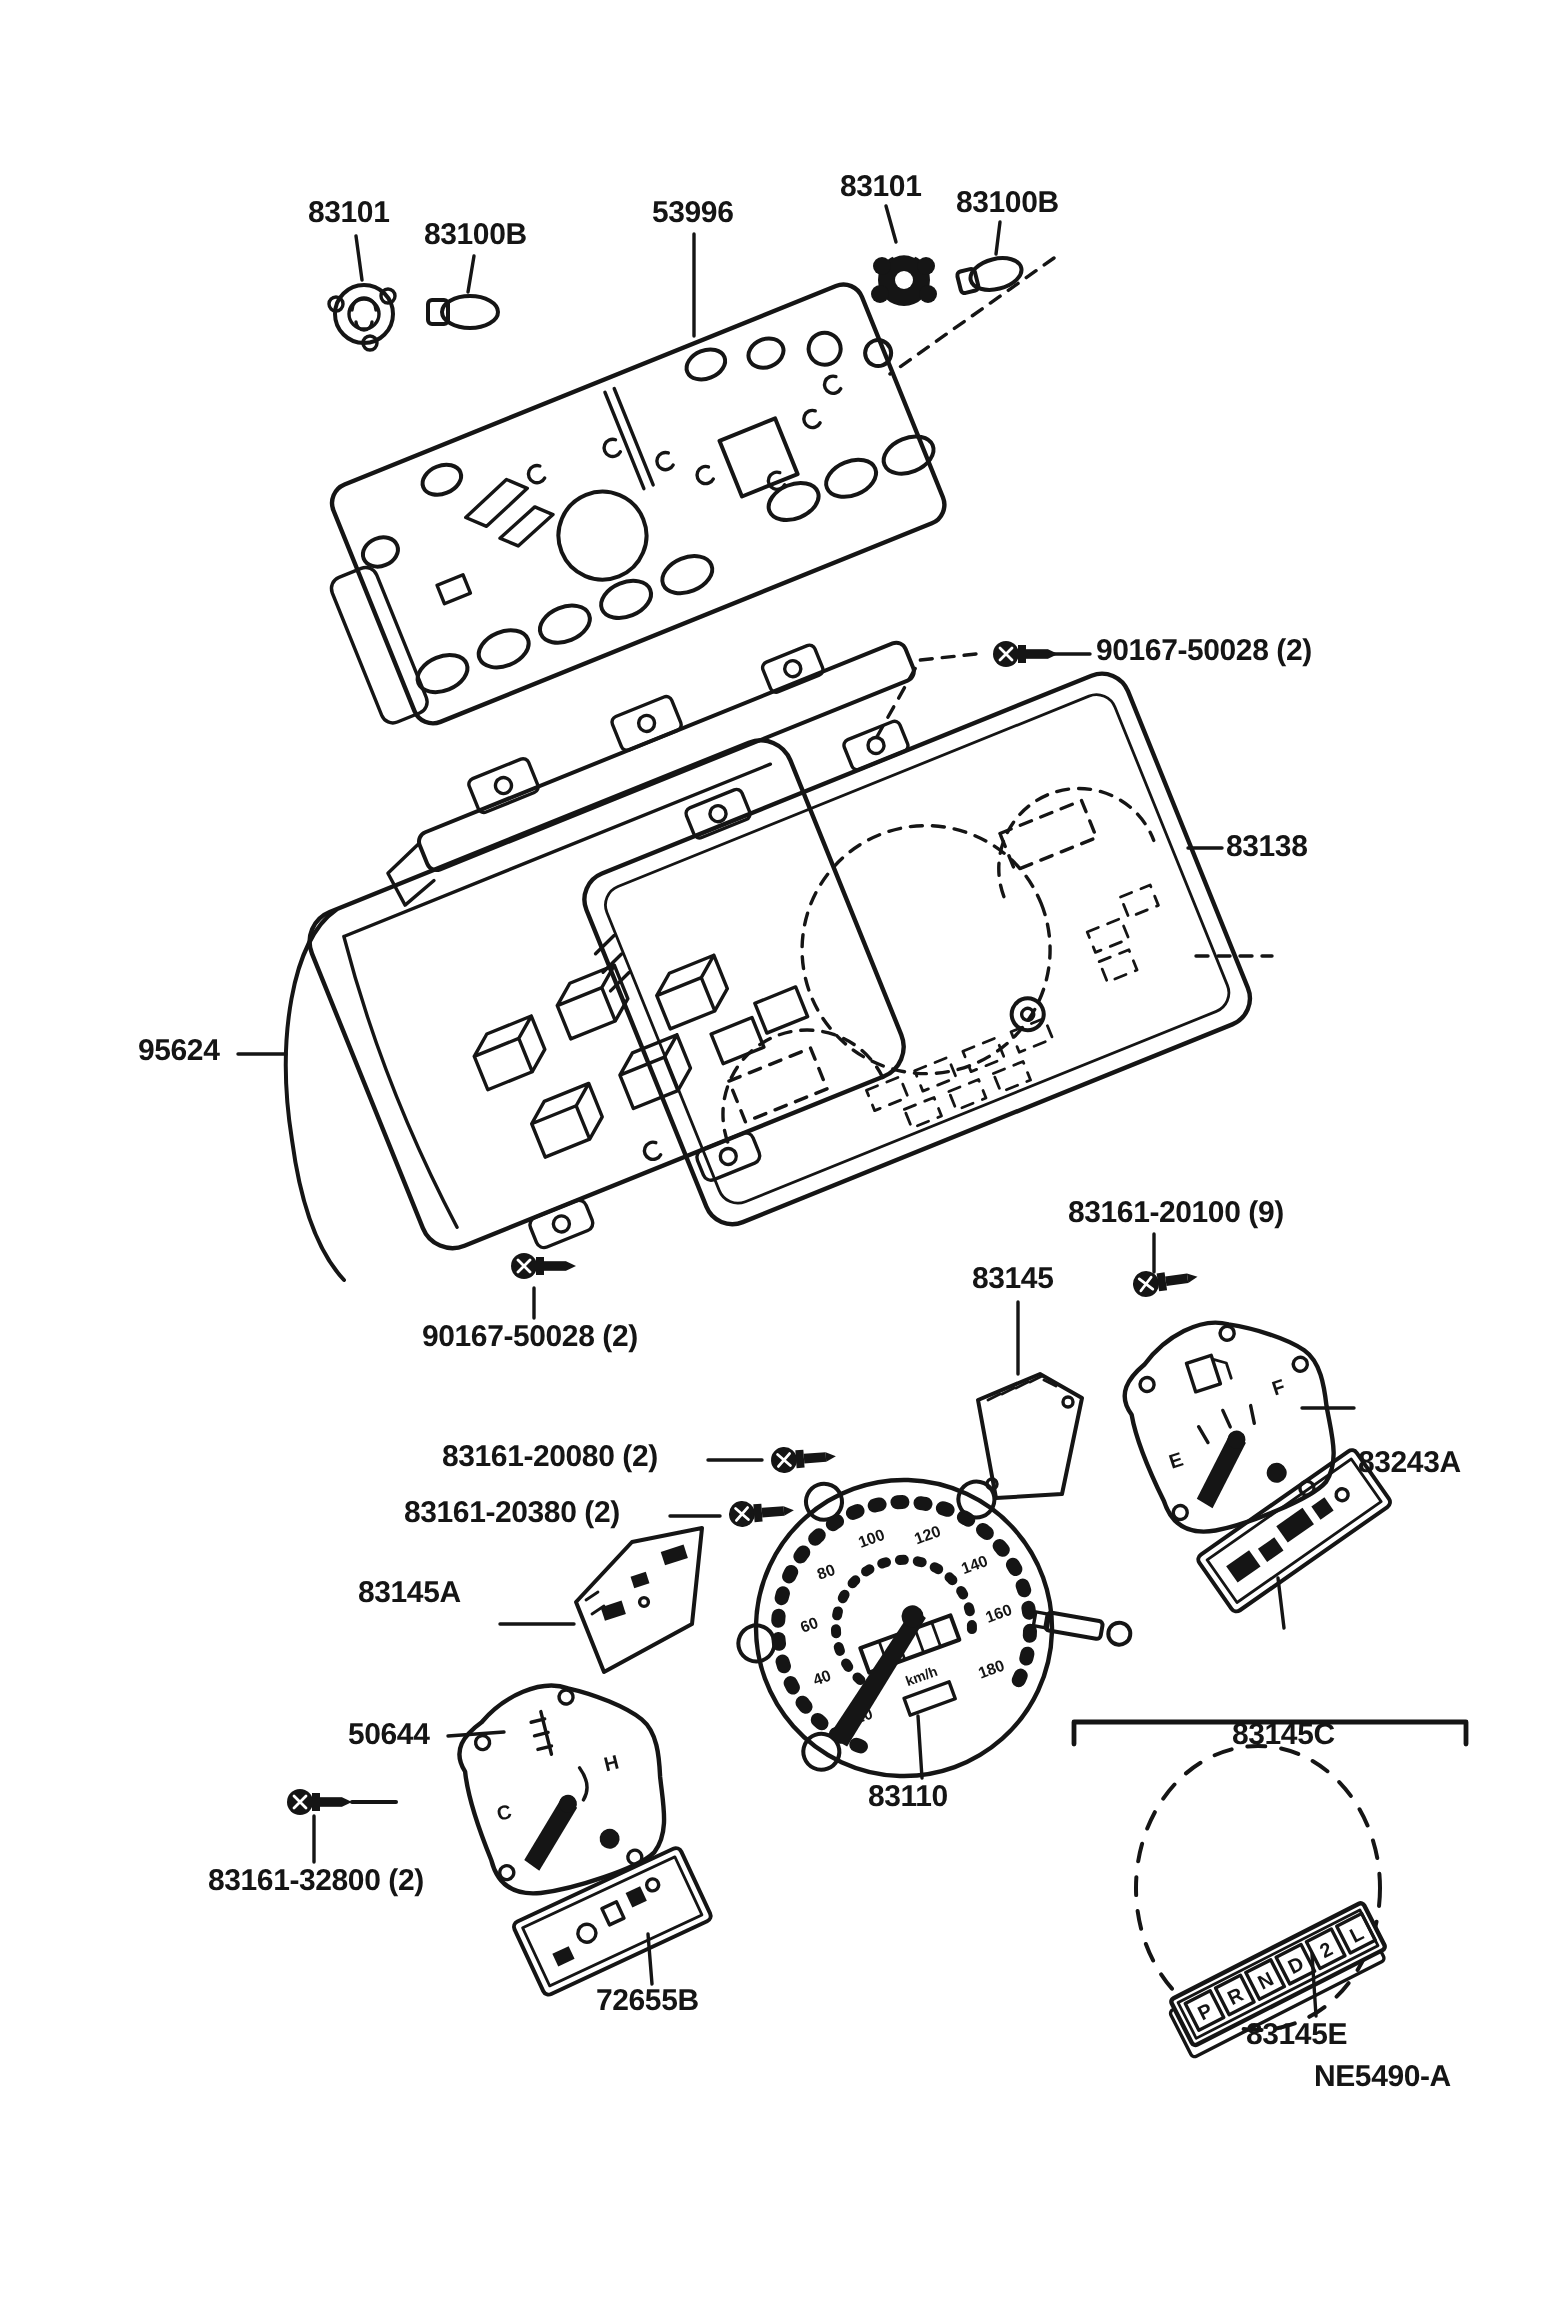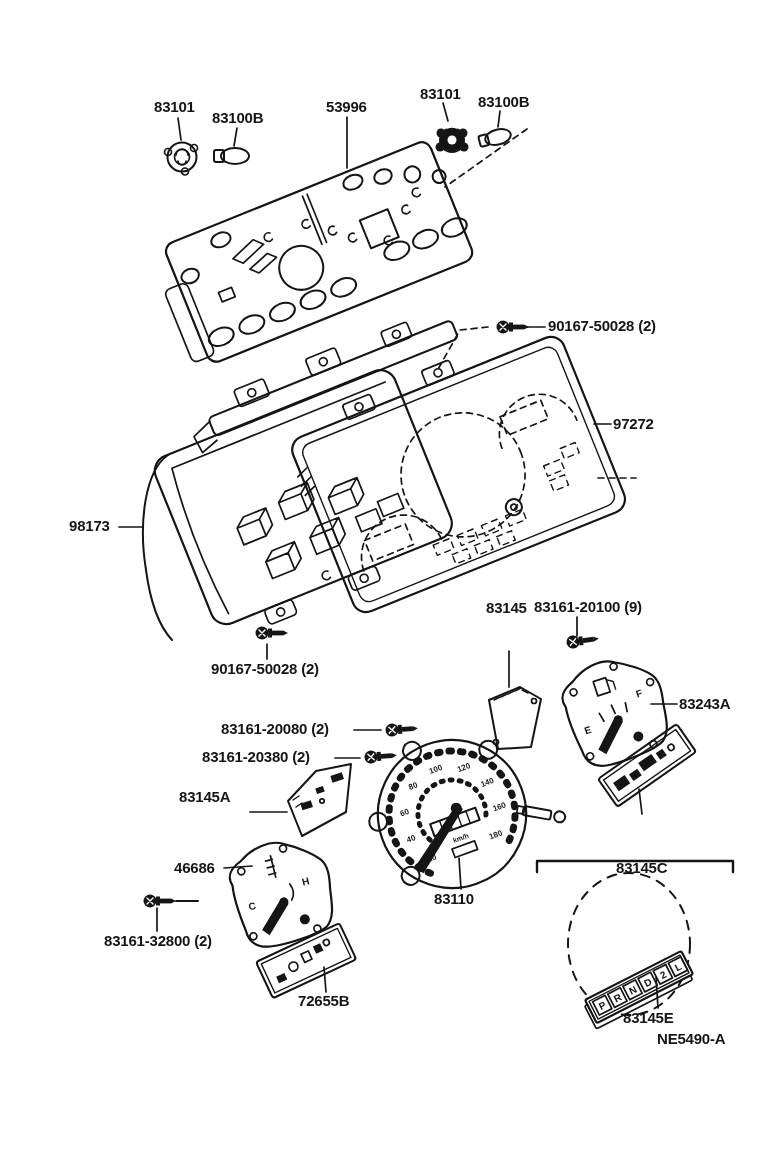--- a/index.html
+++ b/index.html
@@ -312,30 +312,30 @@
     <path class="mid" d="M 656,977 L 658,1008"></path>
   </g>
 </svg>
 
 <div class="lbl" style="left:154px;top:99px">83101</div>
 <div class="lbl" style="left:212px;top:110px">83100B</div>
 <div class="lbl" style="left:326px;top:99px">53996</div>
 <div class="lbl" style="left:420px;top:86px">83101</div>
 <div class="lbl" style="left:478px;top:94px">83100B</div>
 <div class="lbl" style="left:548px;top:318px">90167-50028 (2)</div>
-<div class="lbl" style="left:613px;top:416px">97272</div>
-<div class="lbl" style="left:69px;top:518px">98173</div>
+<div class="lbl" style="left:613px;top:416px">83138</div>
+<div class="lbl" style="left:69px;top:518px">95624</div>
 <div class="lbl" style="left:211px;top:661px">90167-50028 (2)</div>
 <div class="lbl" style="left:534px;top:599px">83161-20100 (9)</div>
-<div class="lbl" style="left:486px;top:600px">83145</div>
-<div class="lbl" style="left:679px;top:696px">83243A</div>
+<div class="lbl" style="left:486px;top:632px">83145</div>
+<div class="lbl" style="left:679px;top:724px">83243A</div>
 <div class="lbl" style="left:221px;top:721px">83161-20080 (2)</div>
 <div class="lbl" style="left:202px;top:749px">83161-20380 (2)</div>
 <div class="lbl" style="left:179px;top:789px">83145A</div>
 <div class="lbl" style="left:616px;top:860px">83145C</div>
-<div class="lbl" style="left:174px;top:860px">46686</div>
+<div class="lbl" style="left:174px;top:860px">50644</div>
 <div class="lbl" style="left:434px;top:891px">83110</div>
 <div class="lbl" style="left:104px;top:933px">83161-32800 (2)</div>
 <div class="lbl" style="left:298px;top:993px">72655B</div>
 <div class="lbl" style="left:623px;top:1010px">83145E</div>
 <div class="lbl" style="left:657px;top:1031px">NE5490-A</div>
 
 </div>
 
 </body></html>

